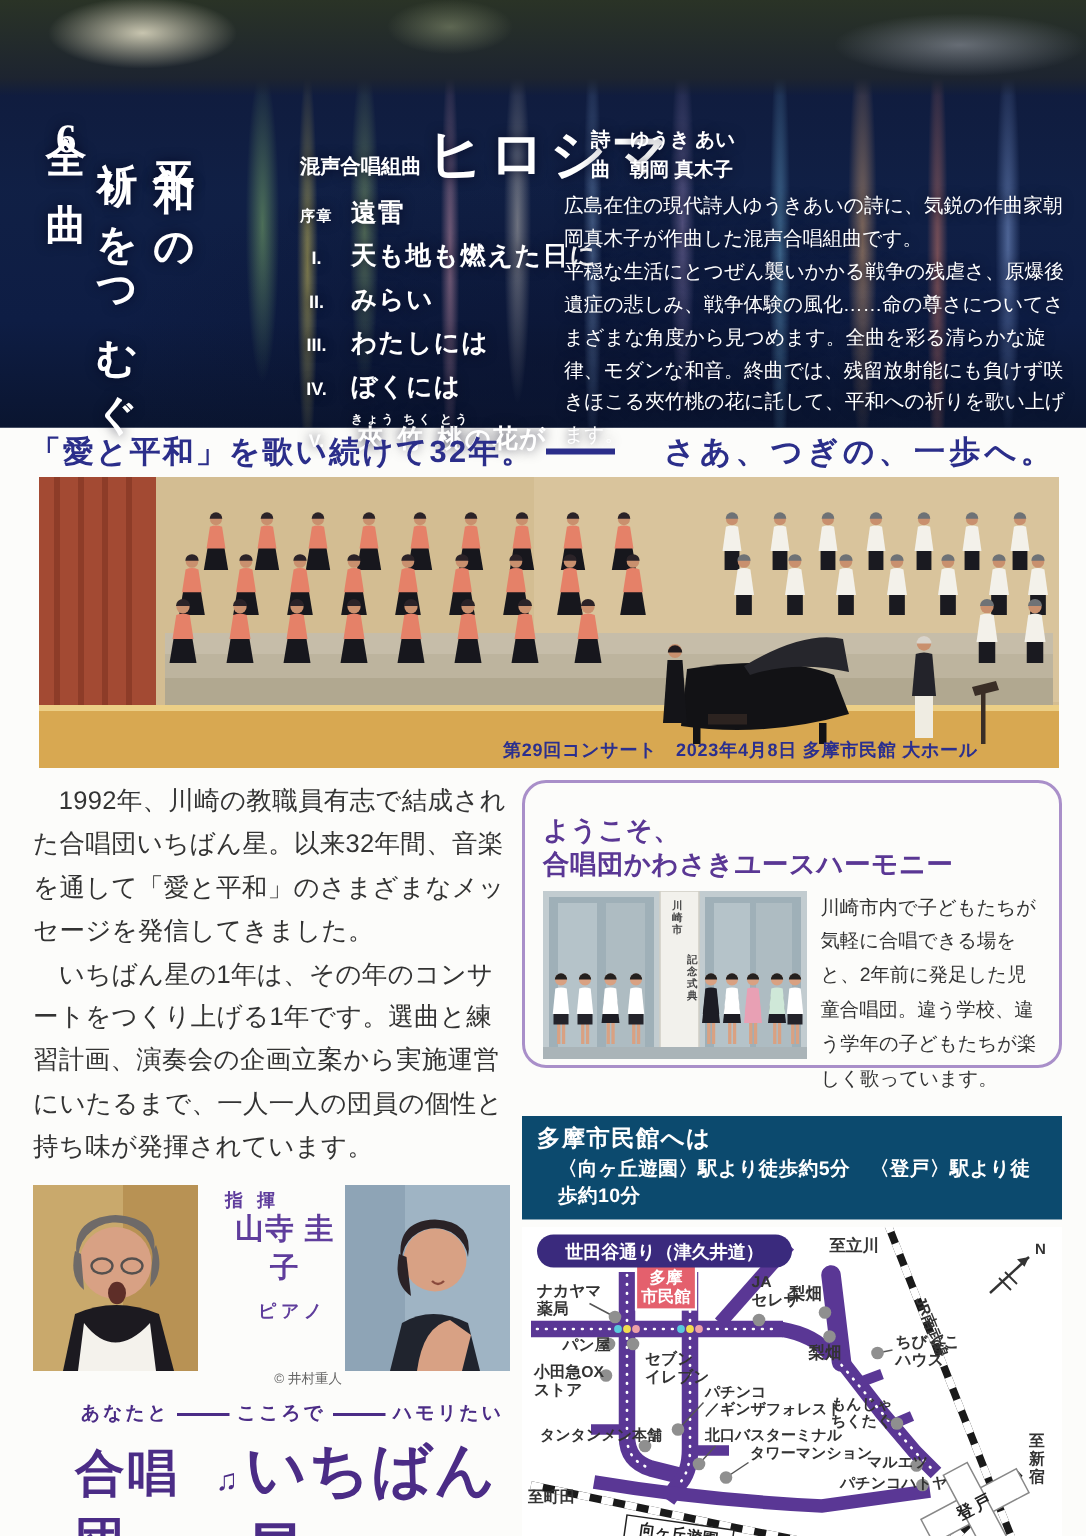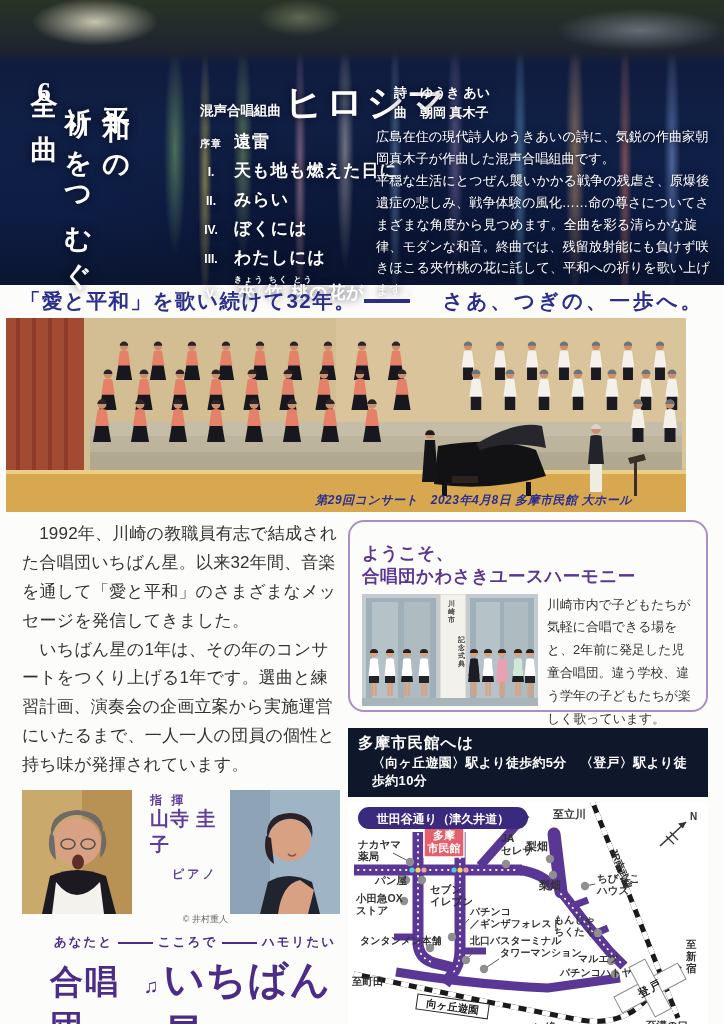--- a/index.html
+++ b/index.html
@@ -51,33 +51,33 @@
   .hero-desc p{margin:0;}
 
   
   .banner{position:absolute;left:20px;top:288px;width:684px;height:26px;display:flex;
     align-items:center;color:#2b2e8a;font-weight:800;}
   .banner .lt{font-size:20.5px;letter-spacing:1.5px;white-space:nowrap;}
   .banner .line{flex:1;border-top:4px solid #2b2e8a;margin:0 8px;}
   .banner .rt{font-size:20.5px;letter-spacing:3px;white-space:nowrap;margin-left:25px;}
 
   
-  .stage{position:absolute;left:6px;top:318px;width:636px;height:194px;font-style:italic;}
+  .stage{position:absolute;left:26px;top:318px;width:636px;height:194px;}
   .stage svg{display:block;}
   .stage-caption{position:absolute;right:10px;bottom:3px;font-size:12px;font-weight:700;
     color:#2b2f8e;letter-spacing:.5px;}
 
   
   .col-left{position:absolute;left:22px;top:520px;width:318px;}
   .about p{margin:0;font-size:17px;line-height:1.7;letter-spacing:.2px;color:#333;}
   .people{display:flex;margin-top:10px;height:130px;}
   .p-photo{width:110px;height:124px;flex:none;}
   .p-mid{flex:1;position:relative;}
   .role{position:absolute;left:18px;font-size:12px;letter-spacing:3px;color:#5f3d9c;font-weight:700;}
-  .pname{position:absolute;left:18px;font-size:19px;color:#5f3d9c;font-weight:700;letter-spacing:1px;}
+  .pname{position:absolute;left:18px;font-size:19px;color:#5f3d9c;font-weight:700;letter-spacing:1px;text-align:center;}
   #role-c{top:2px;} #name-c{top:16px;} #role-p{top:76px;left:40px;} #name-p{top:90px;left:40px;}
   .credit{position:absolute;right:2px;bottom:-6px;font-size:9px;color:#666;}
   .logo-block{margin-top:14px;margin-left:28px;}
   .tagline{display:flex;align-items:center;color:#4b2c86;font-weight:700;font-size:12.5px;
     letter-spacing:2px;padding:0 4px;}
   .tagline .tl-line{flex:1;border-top:2px solid #4b2c86;margin:0 5px;}
   .logo-name{display:flex;align-items:baseline;color:#4b2c86;font-weight:800;margin-top:1px;}
   .ln-pre{font-size:33px;letter-spacing:2px;}
   .ln-note{font-size:20px;margin:0 5px;}
   .ln-main{font-size:40px;letter-spacing:1px;}
@@ -89,21 +89,21 @@
     border-left:9px solid #1a1a1a;}
   .qr{width:54px;height:54px;}
   #qr2wrap{margin-left:24px;}
 
   .col-right{position:absolute;left:348px;top:520px;width:360px;}
   .youth-box{border:2.5px solid #a98fc9;border-radius:16px;padding:20px 12px 11px;height:192px;}
   .yb-head{font-size:17.5px;font-weight:800;color:#5a3794;line-height:1.3;letter-spacing:.5px;}
   .yb-body{display:flex;margin-top:6px;}
   .yb-photo{width:176px;height:112px;flex:none;}
   .yb-text{flex:1;margin-left:9px;font-size:12.9px;line-height:1.78;color:#333;}
-  .access{margin-top:16px;background:#0f172a;color:#fff;padding:5px 10px 7px;}
+  .access{margin-top:32px;background:#0c4a6e;color:#fff;padding:5px 10px 7px;}
   .acc-1{font-size:15.5px;font-weight:800;letter-spacing:1px;}
   .acc-2{font-size:13px;font-weight:700;padding-left:14px;letter-spacing:.3px;}
   .mapbox{position:relative;margin-top:5px;width:360px;height:240px;background:#fff;}
   .mapbox svg{display:block;}
   .road{stroke:#5a3795;fill:none;}
   .dotline{stroke:#fff;fill:none;stroke-width:1.8;stroke-dasharray:.5 5.5;stroke-linecap:round;}
   .rail-base{stroke:#1a1a1a;fill:none;stroke-width:5;}
   .rail-dash{stroke:#fff;fill:none;stroke-width:5;stroke-dasharray:8 8;}
   .map-label{fill:#333;font-weight:600;font-family:"Liberation Sans","DejaVu Sans",sans-serif;}
   .leader{stroke:#555;stroke-width:1;}
@@ -141,26 +141,26 @@
         </div>
         <div class="mv-row">
           <span class="mv-num">I.</span>
           <span class="mv-title">天も地も燃えた日に</span>
         </div>
         <div class="mv-row">
           <span class="mv-num">II.</span>
           <span class="mv-title">みらい</span>
         </div>
         <div class="mv-row">
+          <span class="mv-num">III.</span>
+          <span class="mv-title">わたしには</span>
+        </div>
+        <div class="mv-row">
           <span class="mv-num">IV.</span>
           <span class="mv-title">ぼくには</span>
-        </div>
-        <div class="mv-row">
-          <span class="mv-num">III.</span>
-          <span class="mv-title">わたしには</span>
         </div>
         <div class="mv-row">
           <span class="mv-num">V.</span>
           <span class="mv-title"><ruby>夾竹桃<rt>きょう ちく とう</rt></ruby>の花が</span>
         </div>
       </div>
 
     <div class="hero-desc">
       <p>広島在住の現代詩人ゆうきあいの詩に、気鋭の作曲家朝岡真木子が作曲した混声合唱組曲です。</p>
       <p>平穏な生活にとつぜん襲いかかる戦争の残虐さ、原爆後遺症の悲しみ、戦争体験の風化……命の尊さについてさまざまな角度から見つめます。全曲を彩る清らかな旋律、モダンな和音。終曲では、残留放射能にも負けず咲きほこる夾竹桃の花に託して、平和への祈りを歌い上げます。</p>

